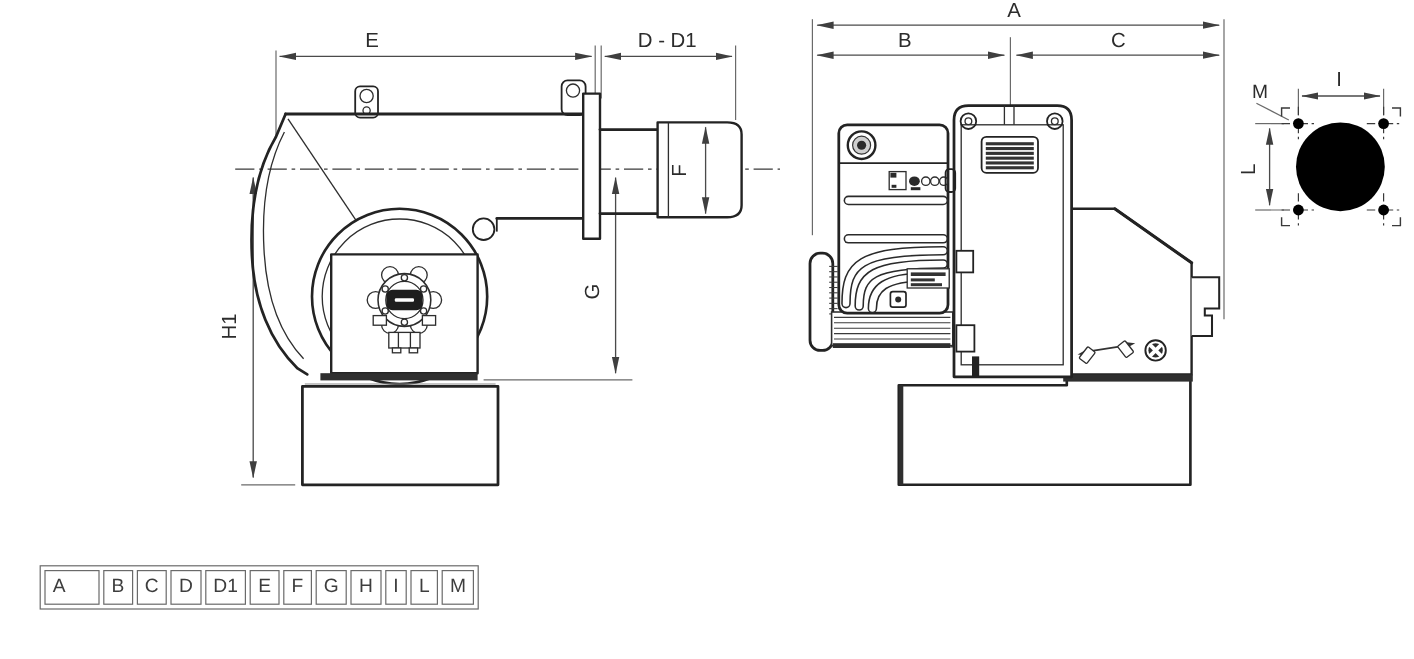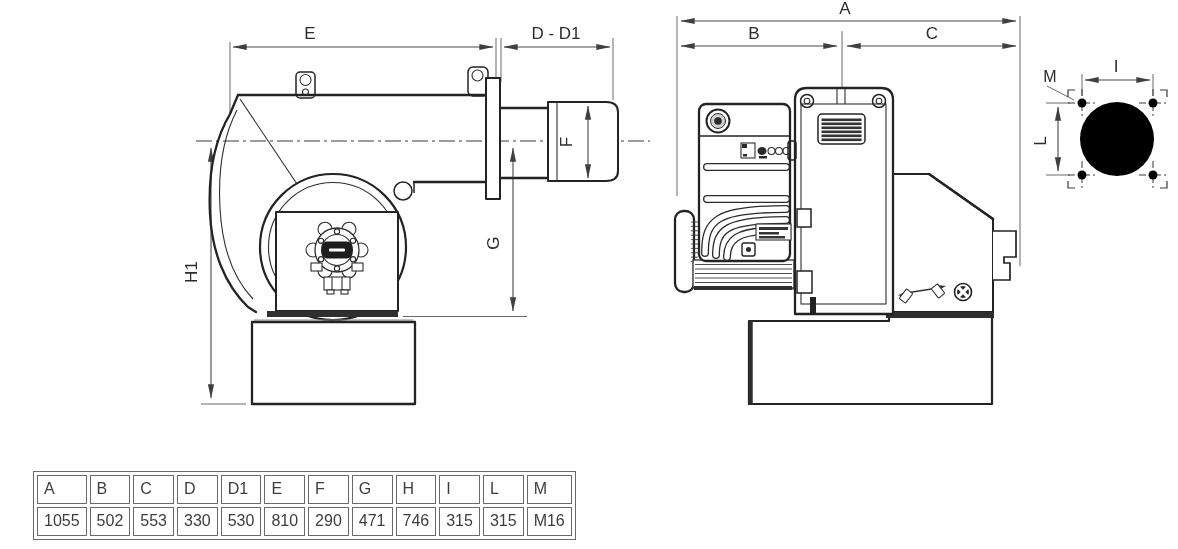--- a/index.html
+++ b/index.html
@@ -310,30 +310,16 @@
     <th>D</th>
     <th>D1</th>
     <th>E</th>
     <th>F</th>
     <th>G</th>
     <th>H</th>
     <th>I</th>
     <th>L</th>
     <th>M</th>
   </tr>
-  <tr>
-    <td>1055</td>
-    <td>502</td>
-    <td>553</td>
-    <td>330</td>
-    <td>530</td>
-    <td>810</td>
-    <td>290</td>
-    <td>471</td>
-    <td>746</td>
-    <td>315</td>
-    <td>315</td>
-    <td>M16</td>
-  </tr>
 </tbody>
     </table>
 
 </div>
 
 </body></html>

